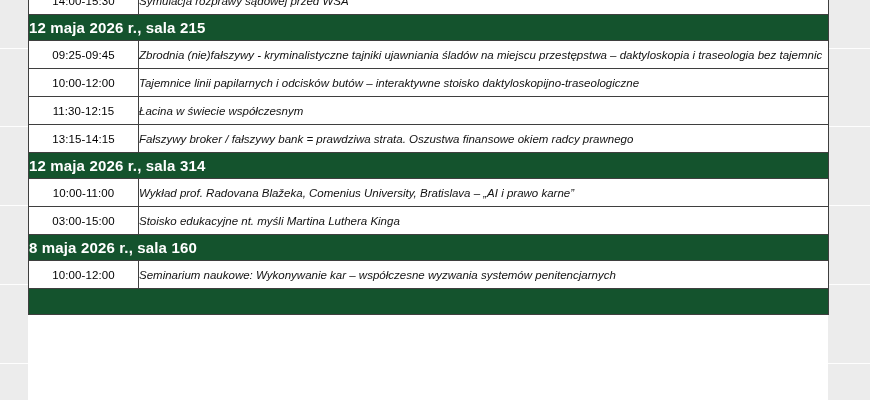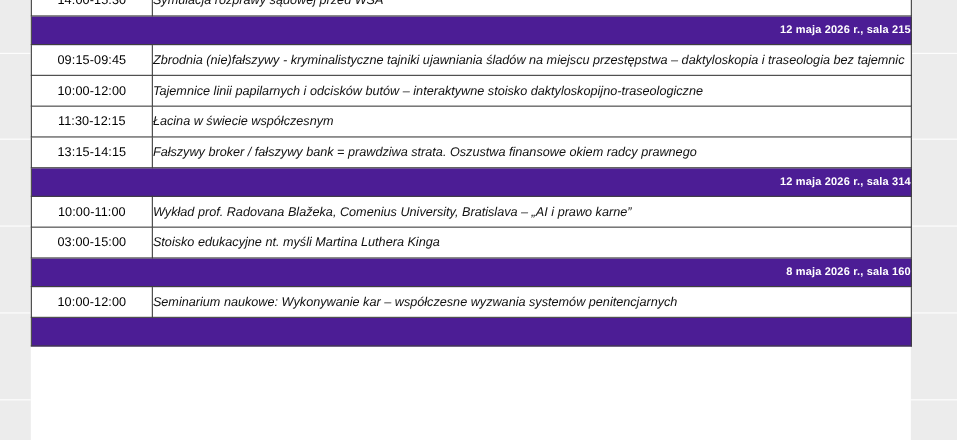--- a/index.html
+++ b/index.html
@@ -75,24 +75,24 @@
     text-align: left;
     padding-left: 10px;
     font-size: 11.5px;
     font-style: italic;
     color: #111111;
     font-family: "Liberation Sans", sans-serif;
     white-space: nowrap;
     overflow: hidden;
   }
   td.section-cell {
-    background: #4c1d95;
+    background: #14532d;
     color: #ffffff;
-    text-align: right;
-    font-size: 10px;
+    text-align: left;
+    font-size: 15px;
     font-weight: bold;
     border-color: #2e4madame;
     border: 1px solid #2c4278;
     letter-spacing: 0.15px;
   }
 </style>
 </head>
 <body>
 
 <div id="page-canvas">
@@ -117,21 +117,21 @@
   </colgroup>
   <tbody id="schedule-body">
       <tr class="event-row">
         <td class="time-cell">14:00-15:30</td>
         <td class="desc-cell">Symulacja rozprawy sądowej przed WSA</td>
       </tr>
       <tr class="section-row">
         <td class="section-cell" colspan="2">12 maja 2026 r., sala 215</td>
       </tr>
       <tr class="event-row">
-        <td class="time-cell">09:15-09:45</td>
+        <td class="time-cell">09:25-09:45</td>
         <td class="desc-cell">Zbrodnia (nie)fałszywy - kryminalistyczne tajniki ujawniania śladów na miejscu przestępstwa – daktyloskopia i traseologia bez tajemnic</td>
       </tr>
       <tr class="event-row">
         <td class="time-cell">10:00-12:00</td>
         <td class="desc-cell">Tajemnice linii papilarnych i odcisków butów – interaktywne stoisko daktyloskopijno-traseologiczne</td>
       </tr>
       <tr class="event-row">
         <td class="time-cell">11:30-12:15</td>
         <td class="desc-cell">Łacina w świecie współczesnym</td>
       </tr>

